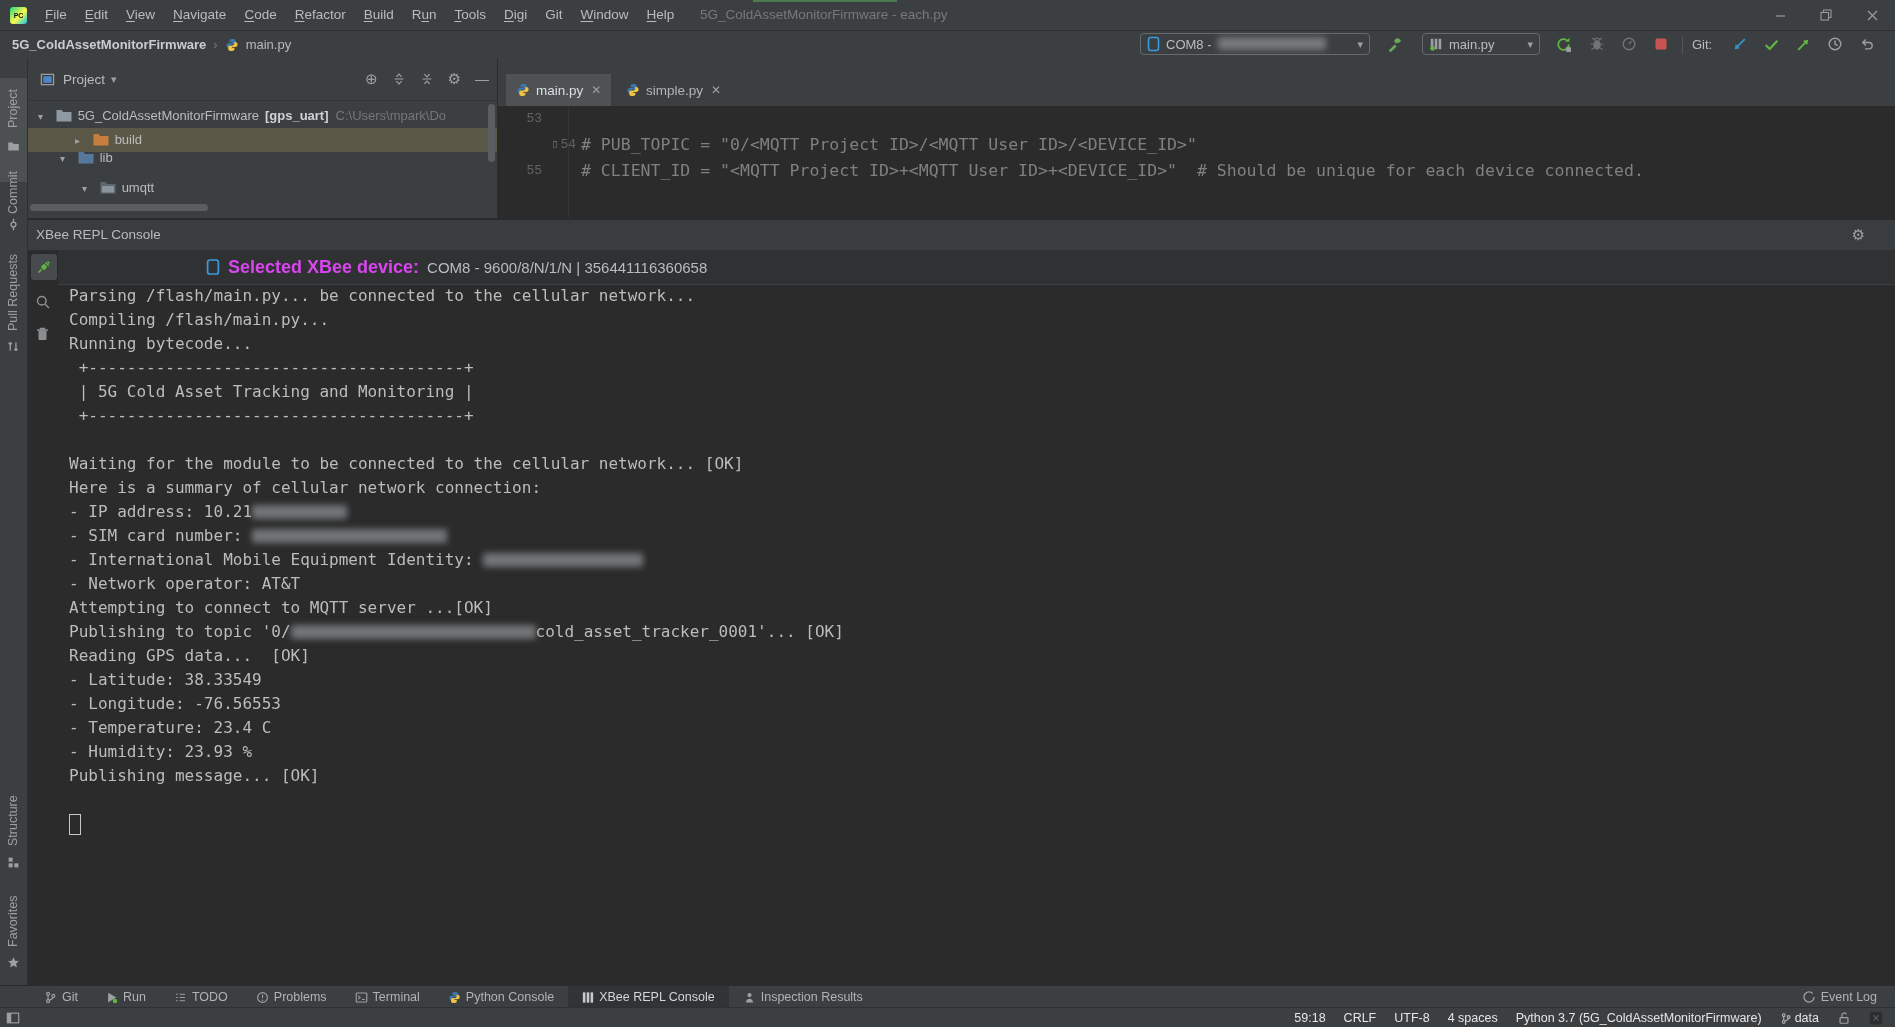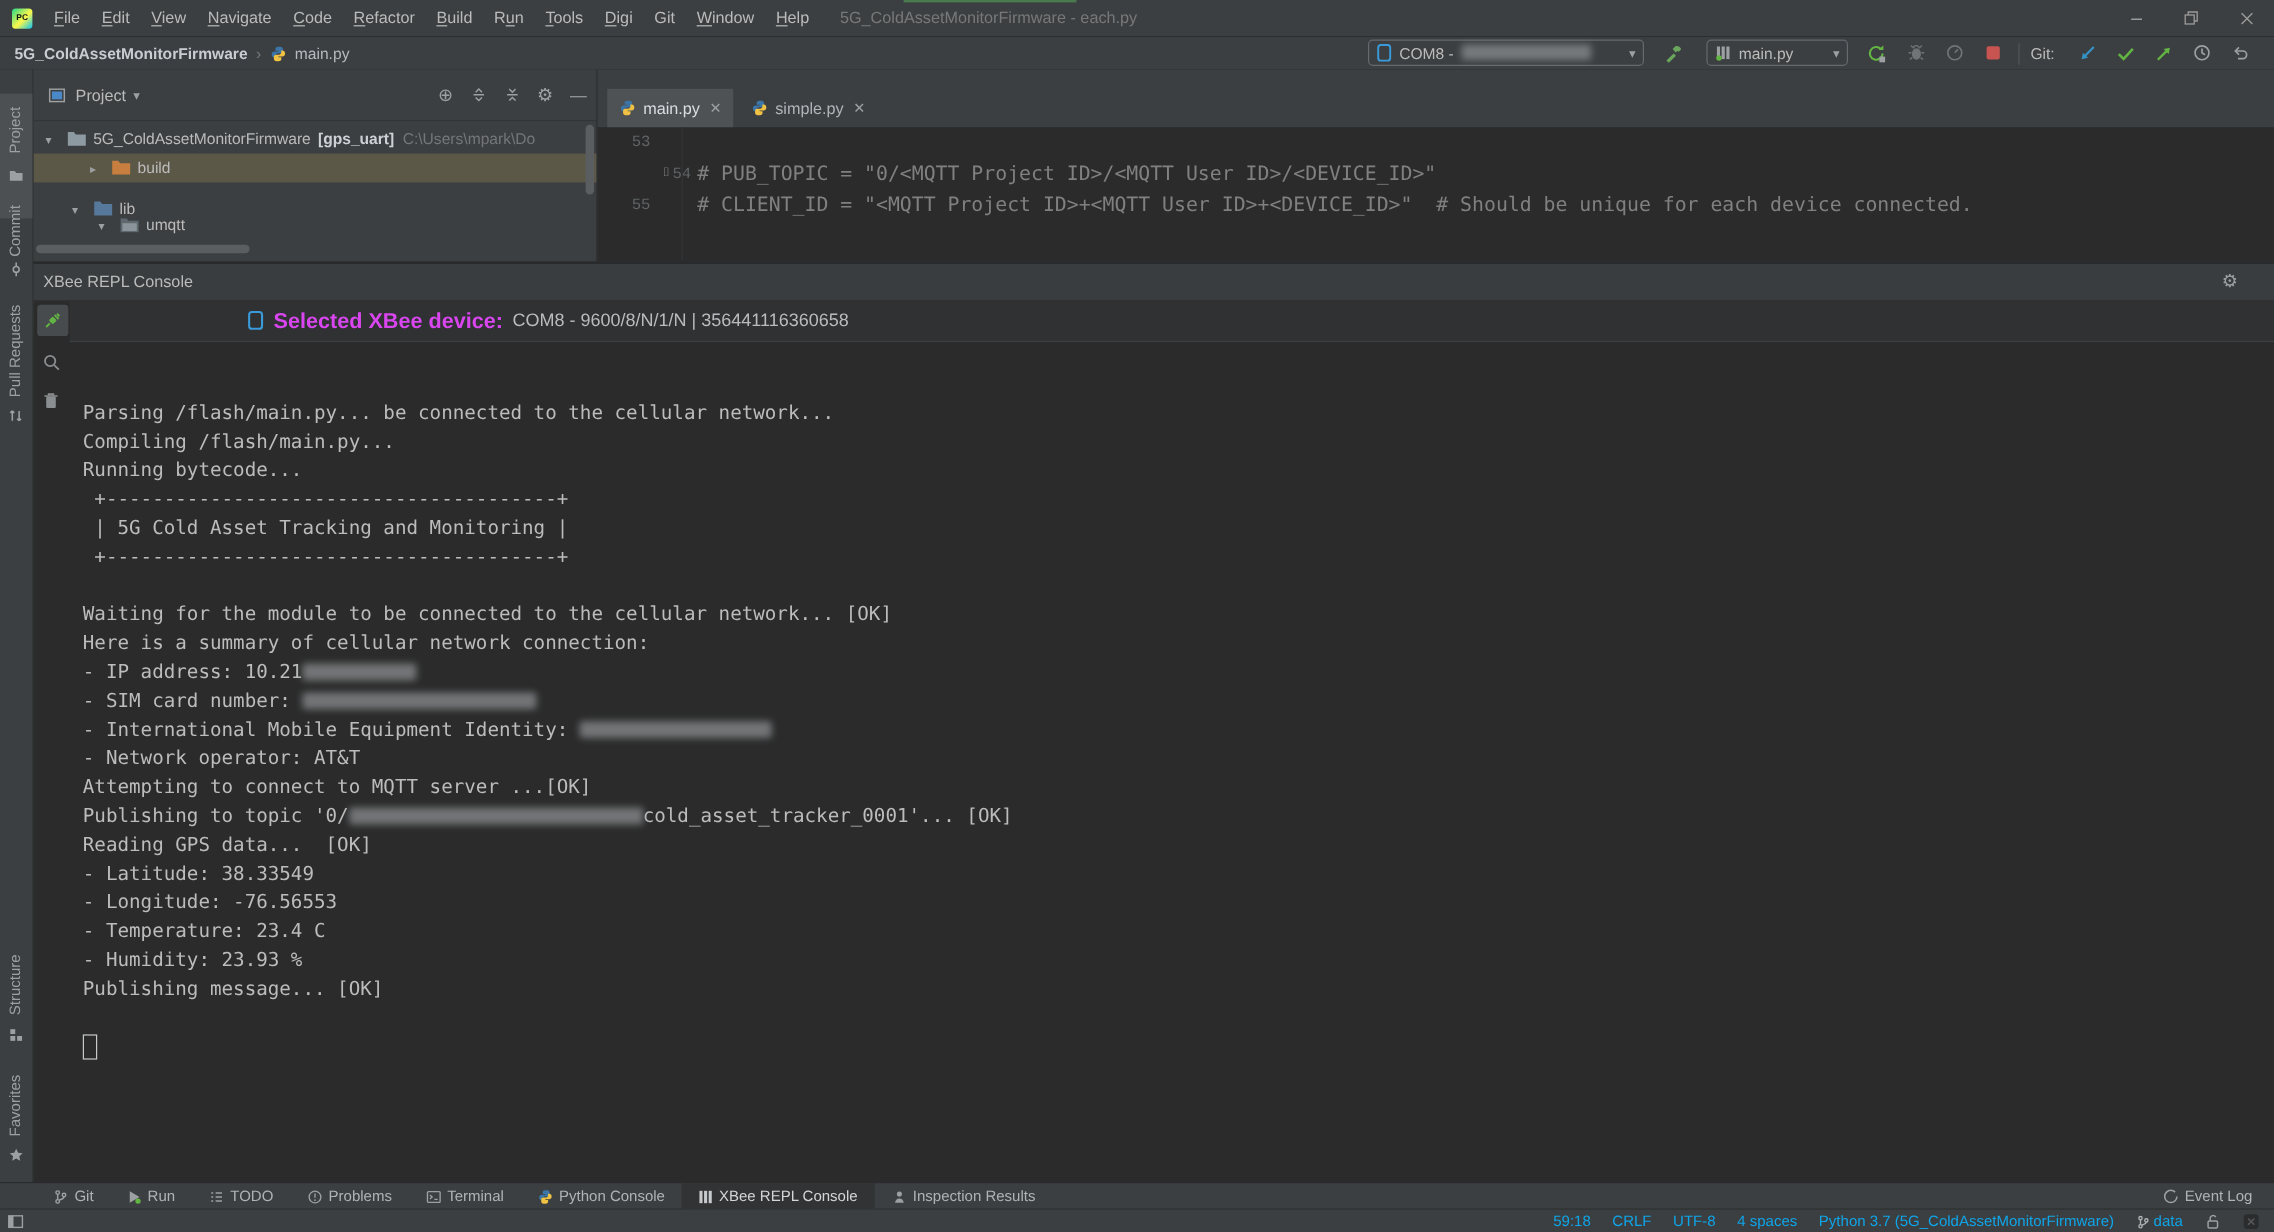--- a/index.html
+++ b/index.html
@@ -82,39 +82,39 @@
   .repl-title{position:absolute;left:8px;top:0;line-height:30px;font-size:13.5px;color:#bbbbbb;}
   .repl-gear{position:absolute;right:30px;top:6px;color:#9da0a3;font-size:15px;line-height:18px;}
   .repl-toolbar{position:absolute;left:0;top:30px;width:30px;height:720px;}
   .plug-btn{position:absolute;left:3px;top:4px;width:26px;height:26px;background:#474b4d;border-radius:3px;
             display:flex;align-items:center;justify-content:center;}
   .rt-ic{position:absolute;left:7px;width:16px;height:16px;}
   .devicebar{position:absolute;left:30px;top:30px;right:0;height:34px;background:#2f3133;border-bottom:1px solid #3e4143;}
   .device-content{position:absolute;left:148px;top:0;height:34px;display:flex;align-items:center;gap:8px;}
   .device-label{font-weight:bold;color:#d946ef;font-size:18px;text-align:center;}
   .device-info{color:#b9bcbf;font-size:15px;}
-  .console{position:absolute;left:30px;top:64px;right:0;bottom:0;padding-left:11px;margin-top:48px;}
+  .console{position:absolute;left:30px;top:64px;right:0;bottom:0;padding-left:11px;}
   .console-line{white-space:pre;height:24px;line-height:24px;color:#bcbcbc;
                 font-family:"DejaVu Sans Mono",monospace;font-size:16px;}
   .console-line .redact{height:14px;}
   .cursor-box{display:inline-block;width:12px;height:21px;border:1.5px solid #c6c8ca;box-sizing:border-box;vertical-align:middle;}
 
   
   .bottombar{left:0;top:985px;width:1895px;height:22px;background:#3c3f41;border-top:1px solid #292b2d;
              display:flex;align-items:center;}
   .bb-tabs{display:flex;align-items:center;margin-left:30px;height:22px;}
   .bb-item{display:flex;align-items:center;gap:5px;padding:0 14px;height:22px;font-size:12.5px;color:#b0b3b5;}
   .bb-item.active{background:#313335;color:#d3d6d8;}
   .bb-eventlog{position:absolute;right:18px;top:0;height:22px;display:flex;align-items:center;gap:5px;font-size:12.5px;color:#b0b3b5;}
 
   
   .statusbar{left:0;top:1007px;width:1895px;height:20px;background:#3c3f41;border-top:1px solid #2e3133;}
   .sb-left{position:absolute;left:6px;top:3px;width:14px;height:14px;}
   .sb-right{position:absolute;right:12px;top:0;height:20px;display:flex;align-items:center;gap:18px;
-            font-size:12.5px;color:#0ea5e9;white-space:nowrap;}
+            font-size:12.5px;color:#e5e5e5;white-space:nowrap;}
   .sb-branch{display:flex;align-items:center;gap:3px;}
 </style>
 </head>
 <body>
 
 <div id="app">
 
   <div class="abs titlebar">
     <div class="abs logo">
         <span>PC</span>
@@ -336,21 +336,21 @@
 
     <div class="tree-row tree-sel" style="top:70px;padding-left:47px;">
       <span class="chev">▸</span>
       <span class="ic fold">
         <svg width="16" height="13" viewBox="0 0 16 13">
             <path d="M.5 1h5l1.6 2h8.4v9.5H.5z" fill="#c87e3f"></path>
           </svg>
       </span><span>build</span>
     </div>
 
-    <div class="tree-row" style="top:104px;padding-left:32px;">
+    <div class="tree-row" style="top:88px;padding-left:32px;">
       <span class="chev">▾</span>
       <span class="ic fold">
         <svg width="16" height="13" viewBox="0 0 16 13">
             <path d="M.5 1h5l1.6 2h8.4v9.5H.5z" fill="#56789a"></path>
           </svg>
       </span><span>lib</span>
     </div>
 
     <div class="tree-row" style="top:118px;padding-left:54px;">
       <span class="chev">▾</span>

